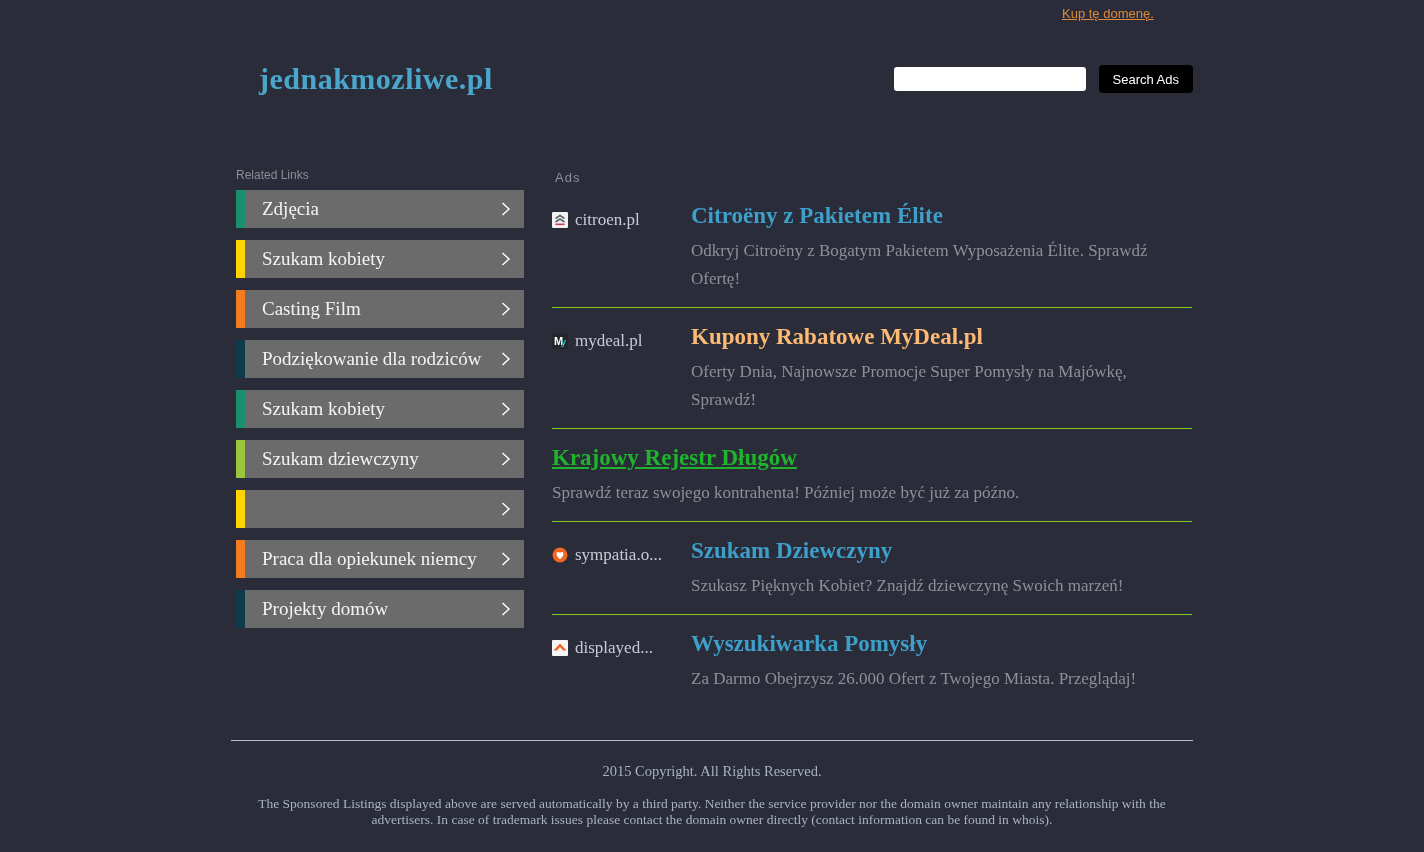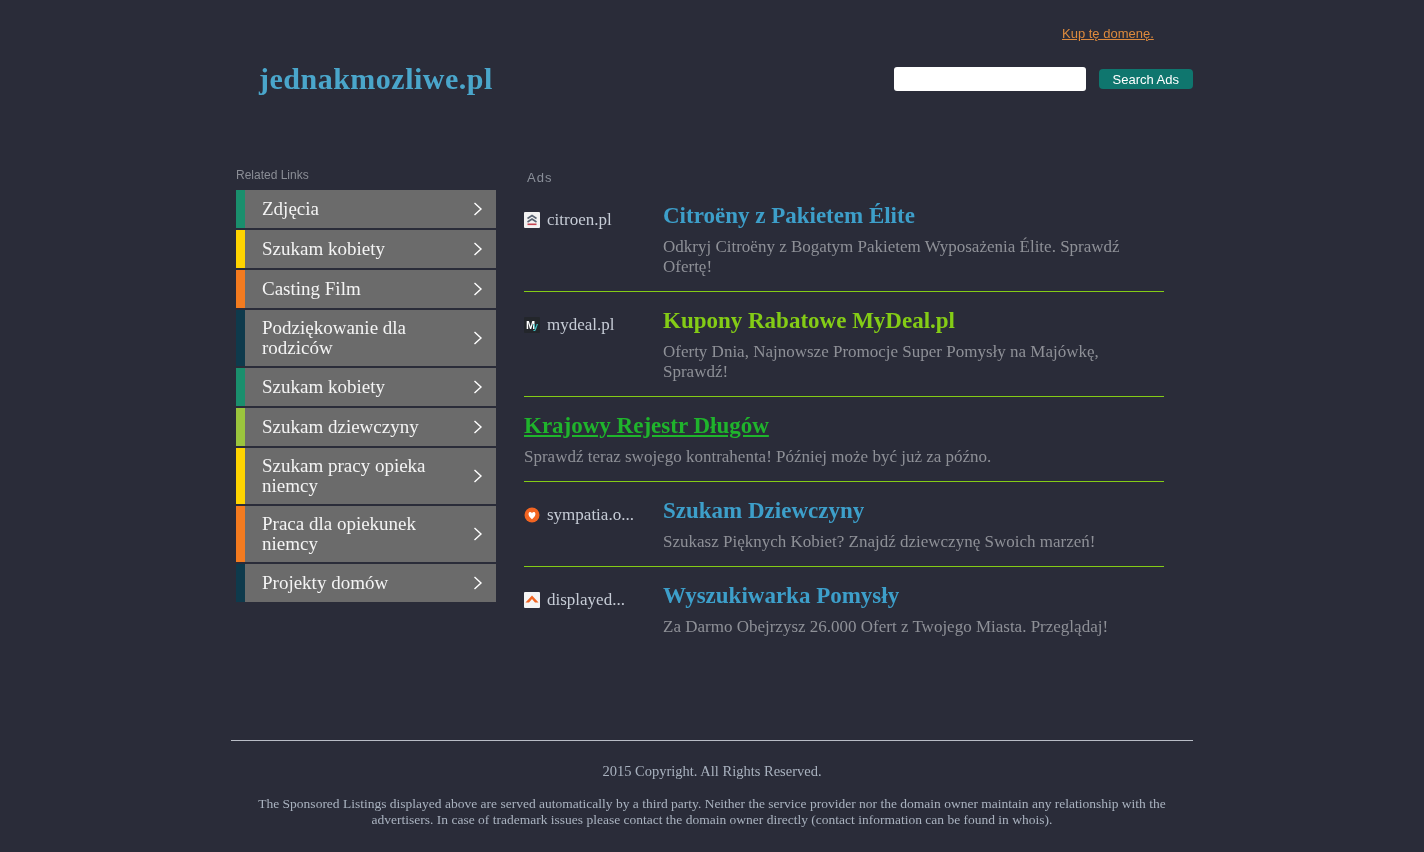--- a/index.html
+++ b/index.html
@@ -5,52 +5,52 @@
   * { margin:0; padding:0; box-sizing:border-box; }
   html,body { width:1424px; height:852px; }
   body {
     background:#2a2c39;
     font-family:"Liberation Serif", serif;
     position:relative;
     overflow:hidden;
   }
   
   .top-link {
-    position:absolute; top:26px; left:1062px;
+    position:absolute; top:6px; left:1062px;
     font-family:"Liberation Sans", sans-serif;
     font-size:13px; color:#dd8a3d; text-decoration:underline; cursor:pointer;
   }
   .container { width:962px; margin:0 auto; position:relative; }
   
   .header {
     display:flex; justify-content:space-between; align-items:center;
     padding:54px 0 0 28px; height:104px;
   }
   .logo { font-size:30px; font-weight:bold; color:#4aa6cb; letter-spacing:0.5px; }
   .search { display:flex; align-items:center; gap:13px; }
   .search input {
     width:192px; height:24px; border:none; border-radius:3px; background:#ffffff;
     padding:0 8px; font-family:"Liberation Sans", sans-serif; font-size:13px; outline:none;
   }
   .search button {
-    height:20px; padding:0 14px; border:none; border-radius:4px;
-    background:#0f766e; color:#ffffff;
+    height:28px; padding:0 14px; border:none; border-radius:4px;
+    background:#000000; color:#ffffff;
     font-family:"Liberation Sans", sans-serif; font-size:13px; cursor:pointer;
   }
   
   .main { display:flex; margin-top:64px; }
-  .sidebar { width:260px; margin-left:5px; flex:none; }
+  .sidebar { width:288px; margin-left:5px; flex:none; }
   .sidebar-heading {
     font-family:"Liberation Sans", sans-serif; font-size:12px; color:#8b8e96;
     margin:0 0 8px 0;
   }
   .sidebar-item {
     display:flex; align-items:center;
     background:#6b6b6b; border-left:9px solid #888;
-    margin-bottom:2px; padding:8px 13px 8px 17px;
+    margin-bottom:12px; padding:8px 13px 8px 17px;
     min-height:38px; cursor:pointer;
   }
   .sidebar-item .label { font-size:19px; line-height:20px; color:#f4f4f4; padding-right:6px; }
   .sidebar-item .chev { margin-left:auto; flex:none; display:flex; align-items:center; }
   
   .ads { margin-left:28px; width:640px; }
   .ads-heading {
     font-family:"Liberation Sans", sans-serif; font-size:13px; letter-spacing:1px;
     color:#8a8f99; margin:2px 0 2px 3px;
   }
@@ -58,21 +58,21 @@
   .ad:last-child { border-bottom:none; }
   .ad-source { width:139px; flex:none; display:flex; align-items:flex-start; gap:7px; padding-top:7px; }
   .favicon { width:16px; height:16px; flex:none; margin-top:3px; }
   .ad-domain { font-size:17px; color:#c6ccd6; line-height:22px; white-space:nowrap; }
   .ad-content { flex:1; min-width:0; }
   .ad-title {
     display:inline-block; font-size:23px; font-weight:bold; line-height:28px;
     color:#3d9fca; margin-bottom:7px; cursor:pointer; text-decoration:none;
   }
   .ad-title.underlined { text-decoration:underline; }
-  .ad-desc { font-size:17px; line-height:20px; color:#8e9097; }
+  .ad-desc { font-size:17px; line-height:28px; color:#8e9097; }
   
   .footer {
     position:absolute; top:740px; left:231px; width:962px;
     border-top:1px solid #b9bdc6; text-align:center; color:#a9b2bf;
   }
   .copyright { margin-top:22px; font-size:14.5px; }
   .disclaimer { margin:16px auto 4px; width:920px; font-size:13.5px; line-height:15.5px; }
   .privacy { display:inline-block; margin-top:23px; font-size:14.5px; cursor:pointer; }
 </style>
 </head>
@@ -137,21 +137,20 @@
       </div>
       <div class="sidebar-item" style="border-left-color: rgb(155, 197, 61);">
         <span class="label">Szukam dziewczyny</span>
         <span class="chev">
             <svg width="10" height="16" viewBox="0 0 10 16">
               <polyline points="1.5,2 8,8 1.5,14" fill="none" stroke="#fff" stroke-width="1.4"></polyline>
             </svg>
           </span>
       </div>
       <div class="sidebar-item" style="border-left-color: rgb(255, 212, 0);">
-        <span class="label">Szukam pracy opieka niemcy</span>
         <span class="chev">
             <svg width="10" height="16" viewBox="0 0 10 16">
               <polyline points="1.5,2 8,8 1.5,14" fill="none" stroke="#fff" stroke-width="1.4"></polyline>
             </svg>
           </span>
       </div>
       <div class="sidebar-item" style="border-left-color: rgb(244, 123, 31);">
         <span class="label">Praca dla opiekunek niemcy</span>
         <span class="chev">
             <svg width="10" height="16" viewBox="0 0 10 16">
@@ -195,21 +194,21 @@
           <span class="favicon">
             <svg width="16" height="16" viewBox="0 0 16 16">
                 <rect width="16" height="16" rx="1" fill="#23262b"></rect>
                 <text x="2" y="12" font-family="Liberation Sans, sans-serif" font-size="11" font-weight="bold" fill="#ffffff">M</text>
                 <text x="9" y="12" font-family="Liberation Sans, sans-serif" font-size="9" font-weight="bold" fill="#3fbfc0">y</text>
               </svg>
           </span>
           <span class="ad-domain">mydeal.pl</span>
         </div>
         <div class="ad-content">
-          <a class="ad-title" style="color: #84cc16;">Kupony Rabatowe MyDeal.pl</a>
+          <a class="ad-title" style="color: #fdba74;">Kupony Rabatowe MyDeal.pl</a>
           <div class="ad-desc">Oferty Dnia, Najnowsze Promocje Super Pomysły na Majówkę, Sprawdź!</div>
         </div>
       </div>
 
       <div class="ad">
         <div class="ad-content">
           <a class="ad-title underlined" style="color: rgb(31, 180, 44);">Krajowy Rejestr Długów</a>
           <div class="ad-desc">Sprawdź teraz swojego kontrahenta! Później może być już za późno.</div>
         </div>
       </div>

